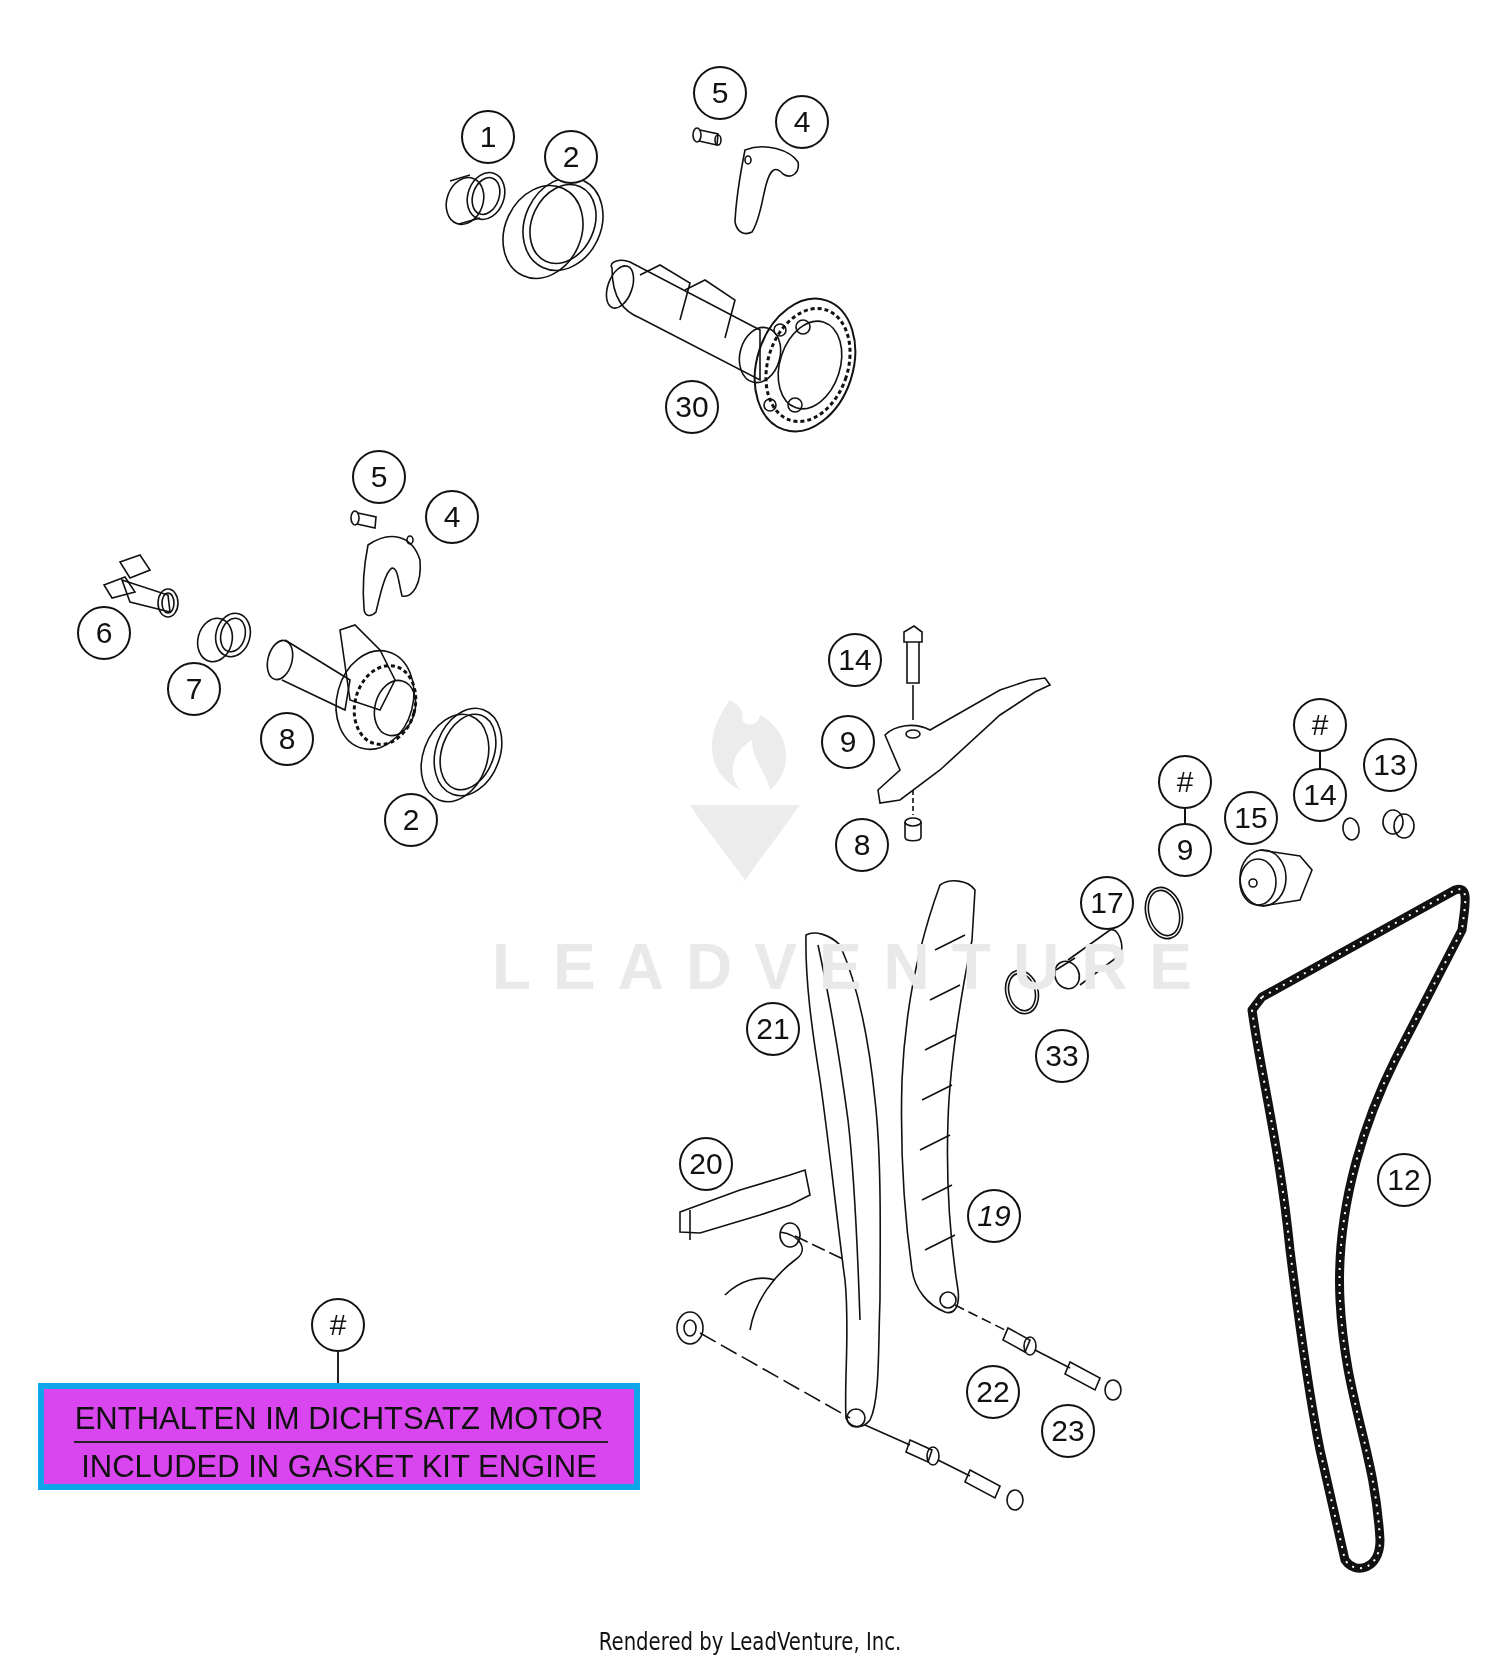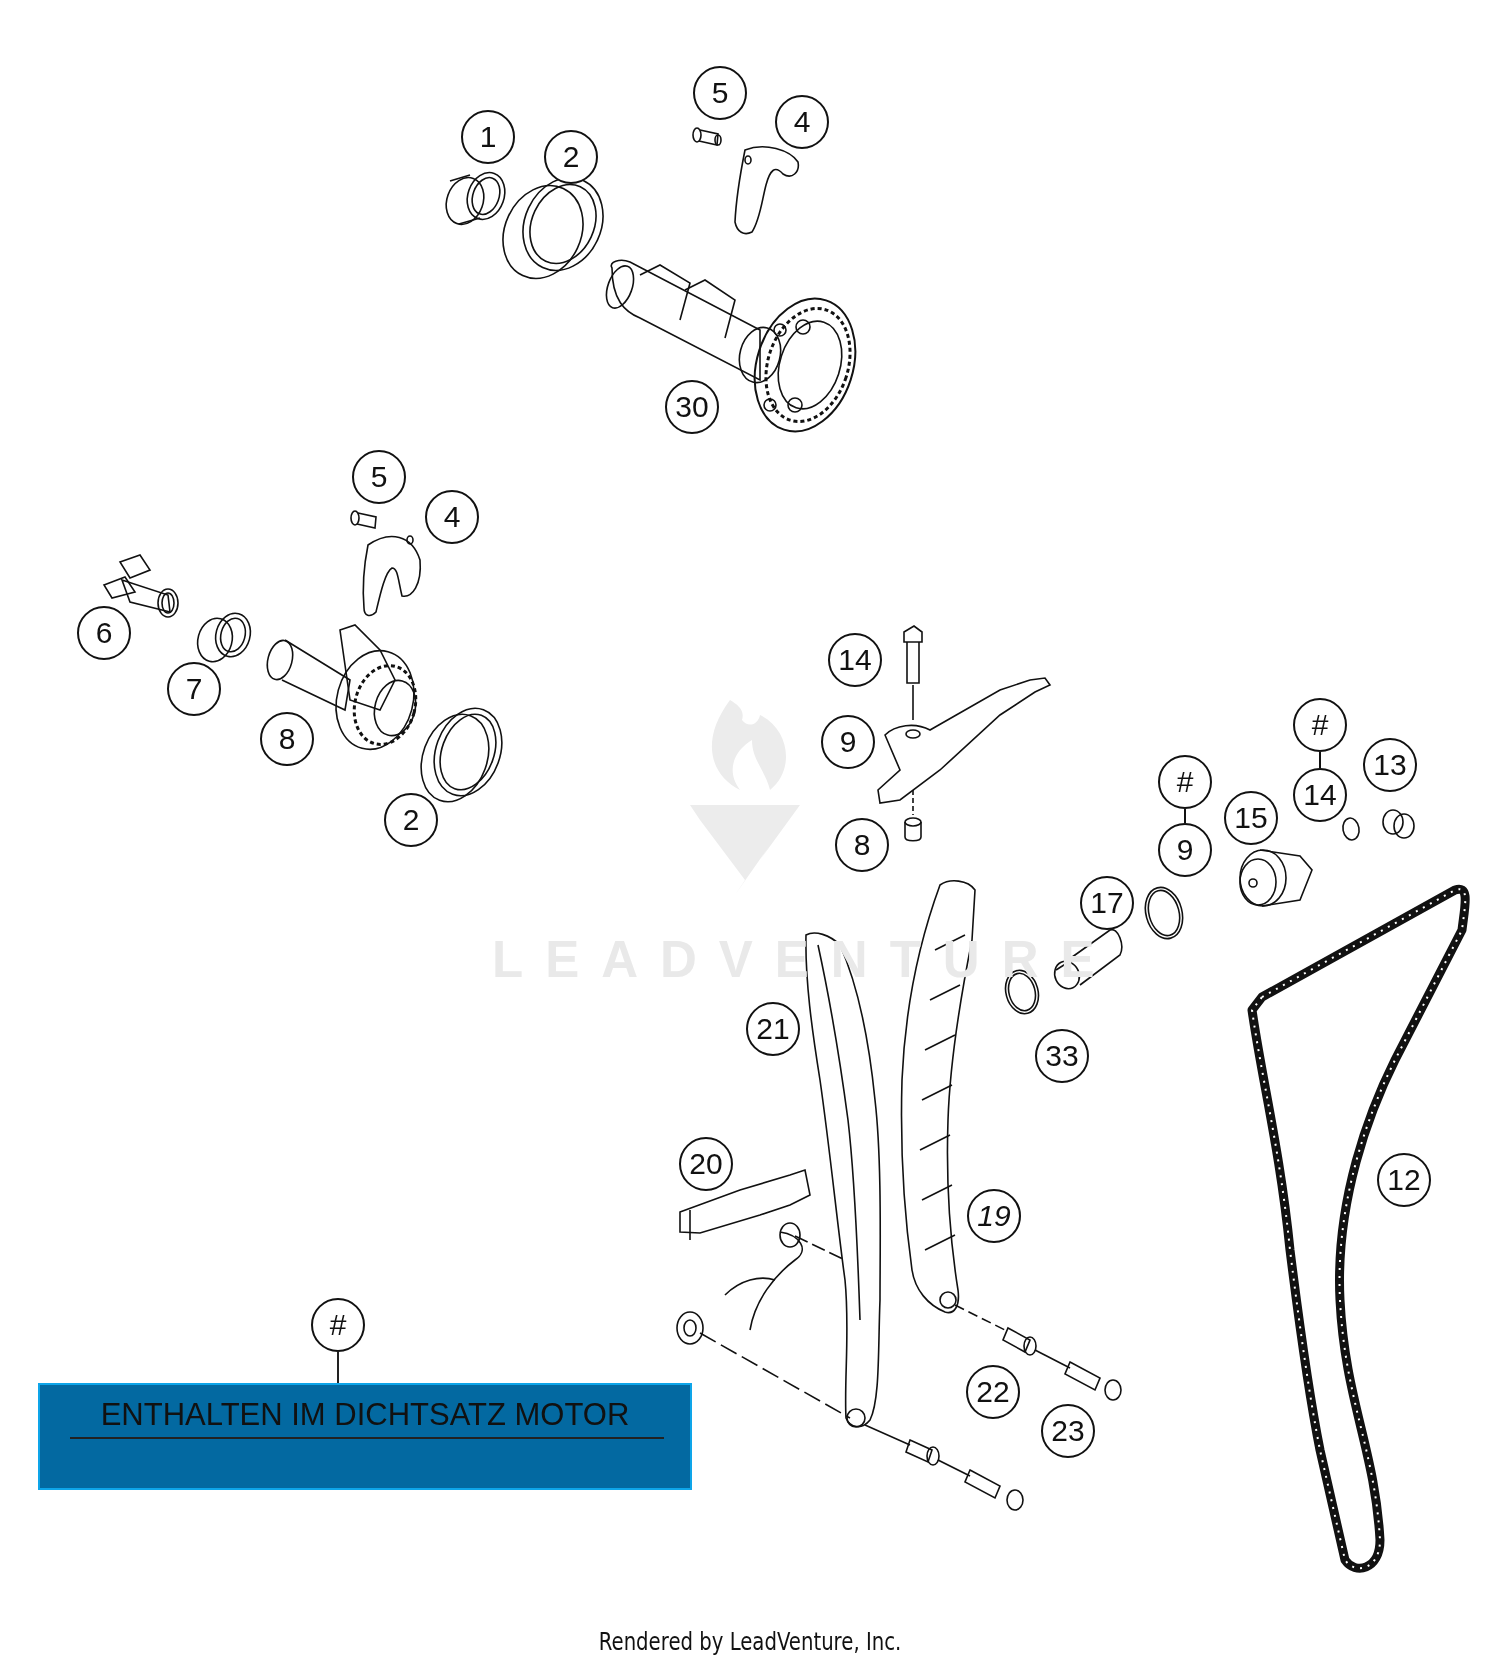--- a/index.html
+++ b/index.html
@@ -1,21 +1,21 @@
 <!DOCTYPE html>
 <html><head>
 <meta charset="utf-8">
 <style>
   html, body { margin:0; padding:0; background:#ffffff; }
   body { width:1500px; height:1665px; position:relative; overflow:hidden; font-family:"Liberation Sans", sans-serif; }
   #art { position:absolute; left:0; top:0; width:1500px; height:1665px; }
   .callout { position:absolute; width:54px; height:54px; margin:-27px 0 0 -27px; border:2px solid #111; border-radius:50%; background:#fff;
              display:flex; align-items:center; justify-content:center; font-size:30px; color:#111; box-sizing:border-box; cursor:pointer; }
-  .watermark-text { position:absolute; left:492px; top:930px; font-size:51px; letter-spacing:22px; color:#e9e9e9; font-weight:bold; font-family:"Liberation Sans", sans-serif; }
-  .note-box { position:absolute; left:38px; top:1383px; width:654px; height:107px; background:#0369a1; border:2px solid #0ea5e9; box-sizing:border-box; }
+  .watermark-text { position:absolute; left:492px; top:930px; font-size:64px; letter-spacing:22px; color:#e9e9e9; font-weight:bold; font-family:"Liberation Sans", sans-serif; }
+  .note-box { position:absolute; left:38px; top:1383px; width:602px; height:107px; background:#d946ef; border:6px solid #0ea5e9; box-sizing:border-box; }
   .note-line { position:absolute; left:0; right:0; text-align:center; font-size:31px; color:#111; }
   .note-line.de { top:12px; }
   .note-line.en { top:60px; }
   .note-sep { position:absolute; left:30px; right:26px; top:52px; height:2px; background:#222; }
   .note-stem { position:absolute; left:337px; top:1352px; width:2px; height:31px; background:#222; }
   .footer { position:absolute; left:0; width:1500px; top:1628px; text-align:center; font-size:24px; color:#111; font-family:"DejaVu Sans", sans-serif; transform:scaleX(0.82); }
   .stem { position:absolute; width:2px; background:#111; }
 </style>
 </head>
 <body>
@@ -223,15 +223,16 @@
   <div class="callout" style="left: 1404px; top: 1180px;">12</div>
   <div class="callout" style="left: 993px; top: 1392px;">22</div>
   <div class="callout" style="left: 1068px; top: 1431px;">23</div>
   <div class="callout" style="left: 338px; top: 1325px;">#</div>
 </div>
 
 <div class="note-stem"></div>
 <div class="note-box">
   <div class="note-line de">ENTHALTEN IM DICHTSATZ MOTOR</div>
   <div class="note-sep"></div>
+  <div class="note-line en">INCLUDED IN GASKET KIT ENGINE</div>
 </div>
 
 <div class="footer">Rendered by LeadVenture, Inc.</div>
 
 </body></html>

